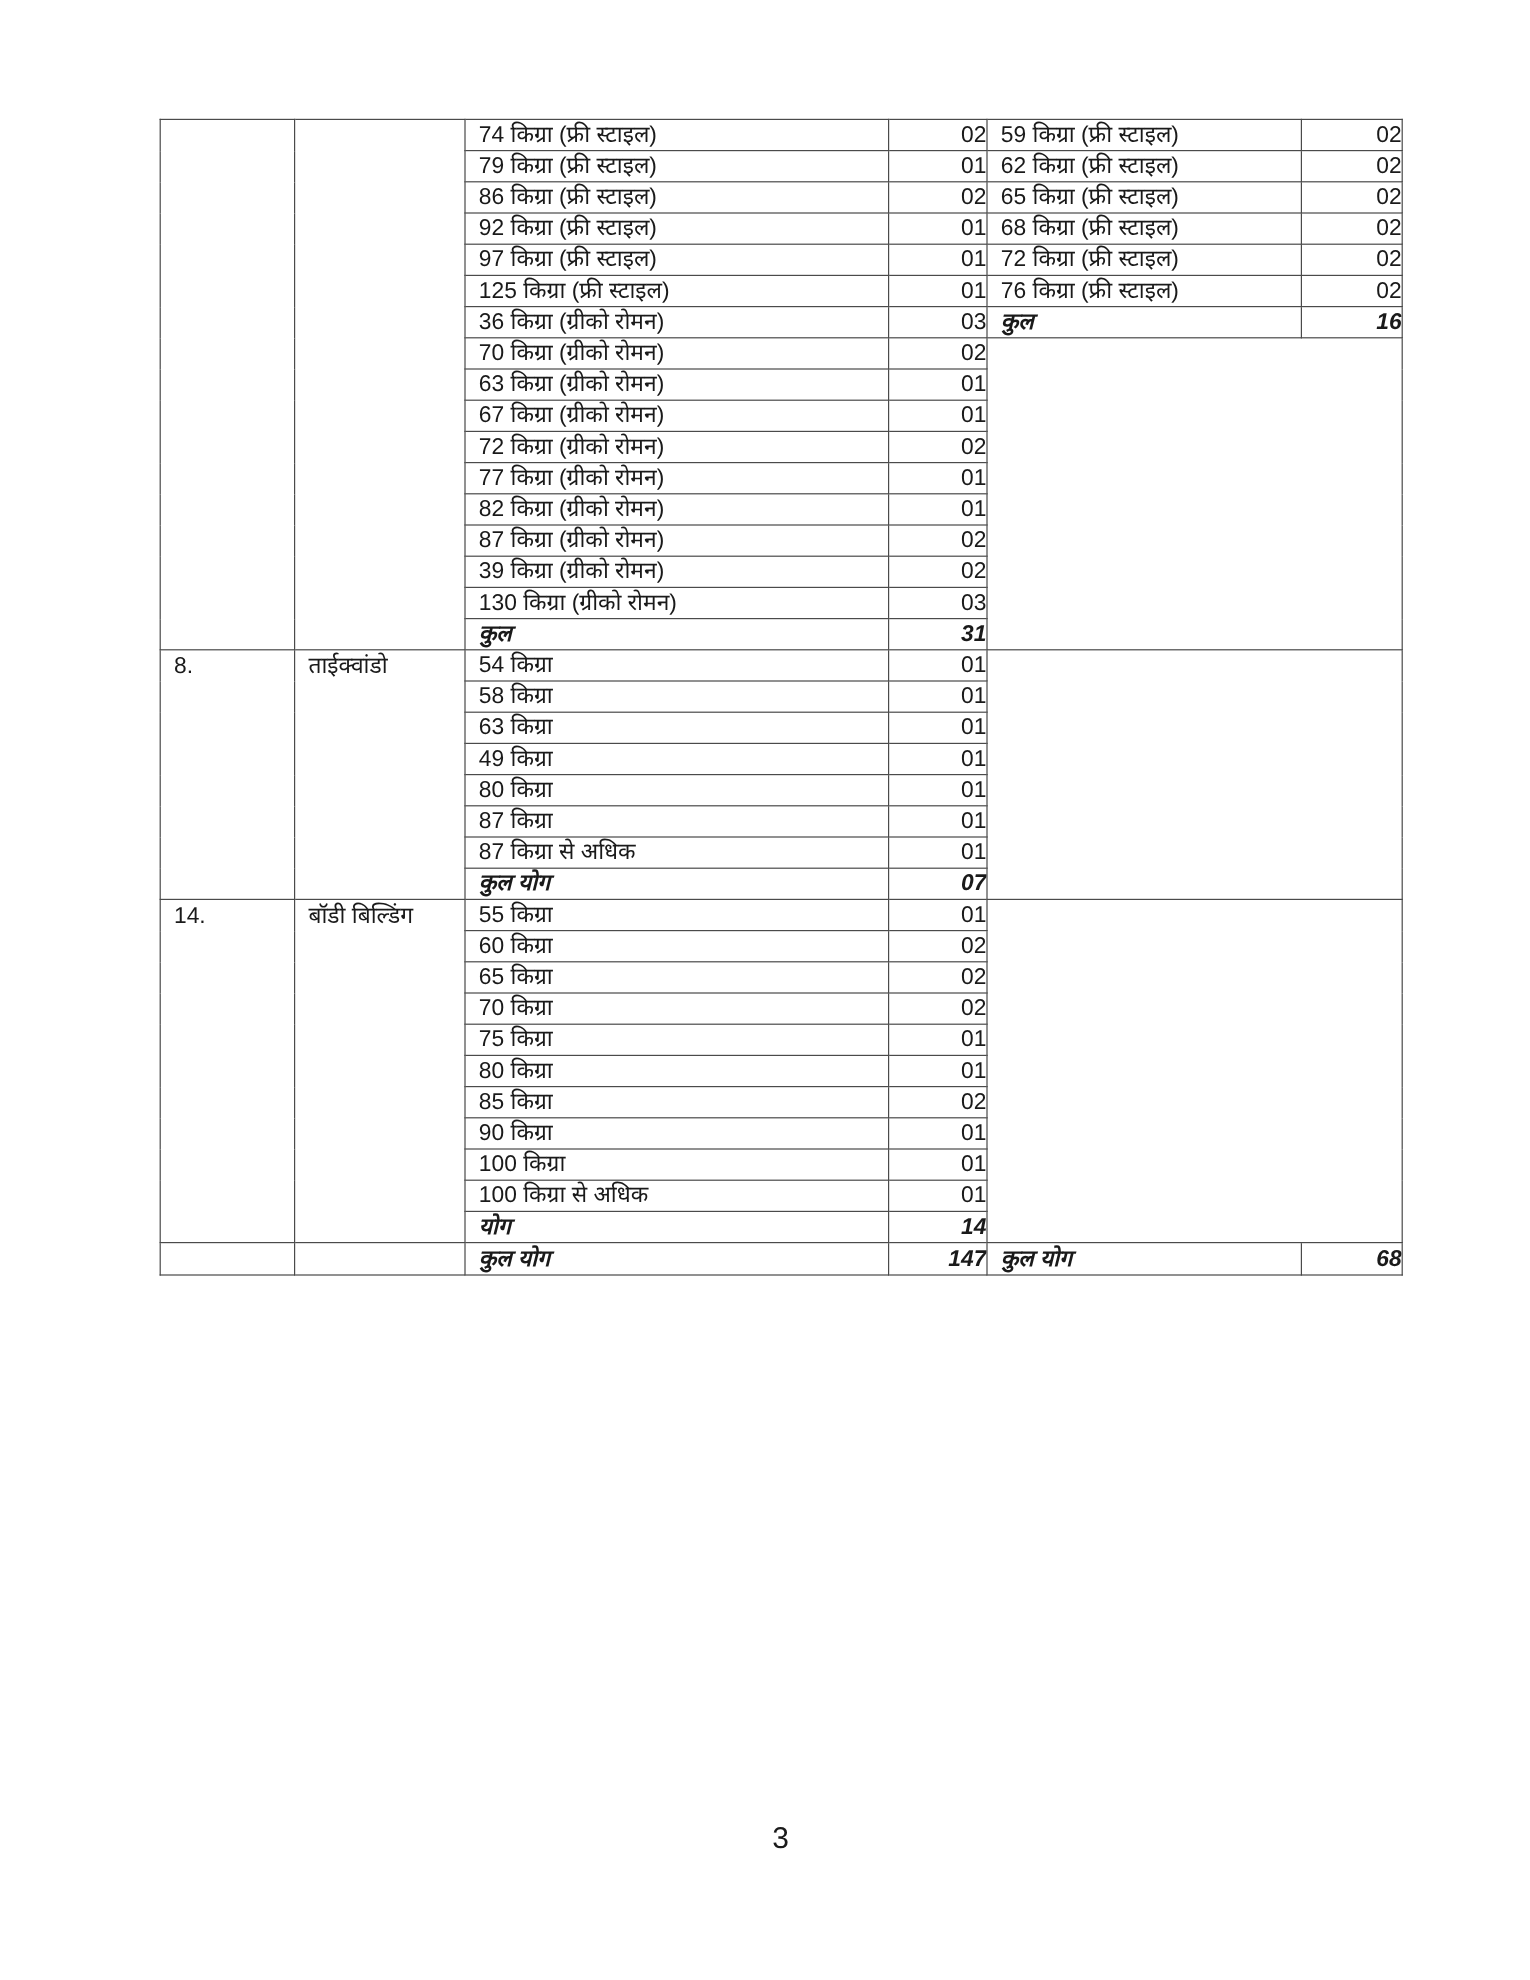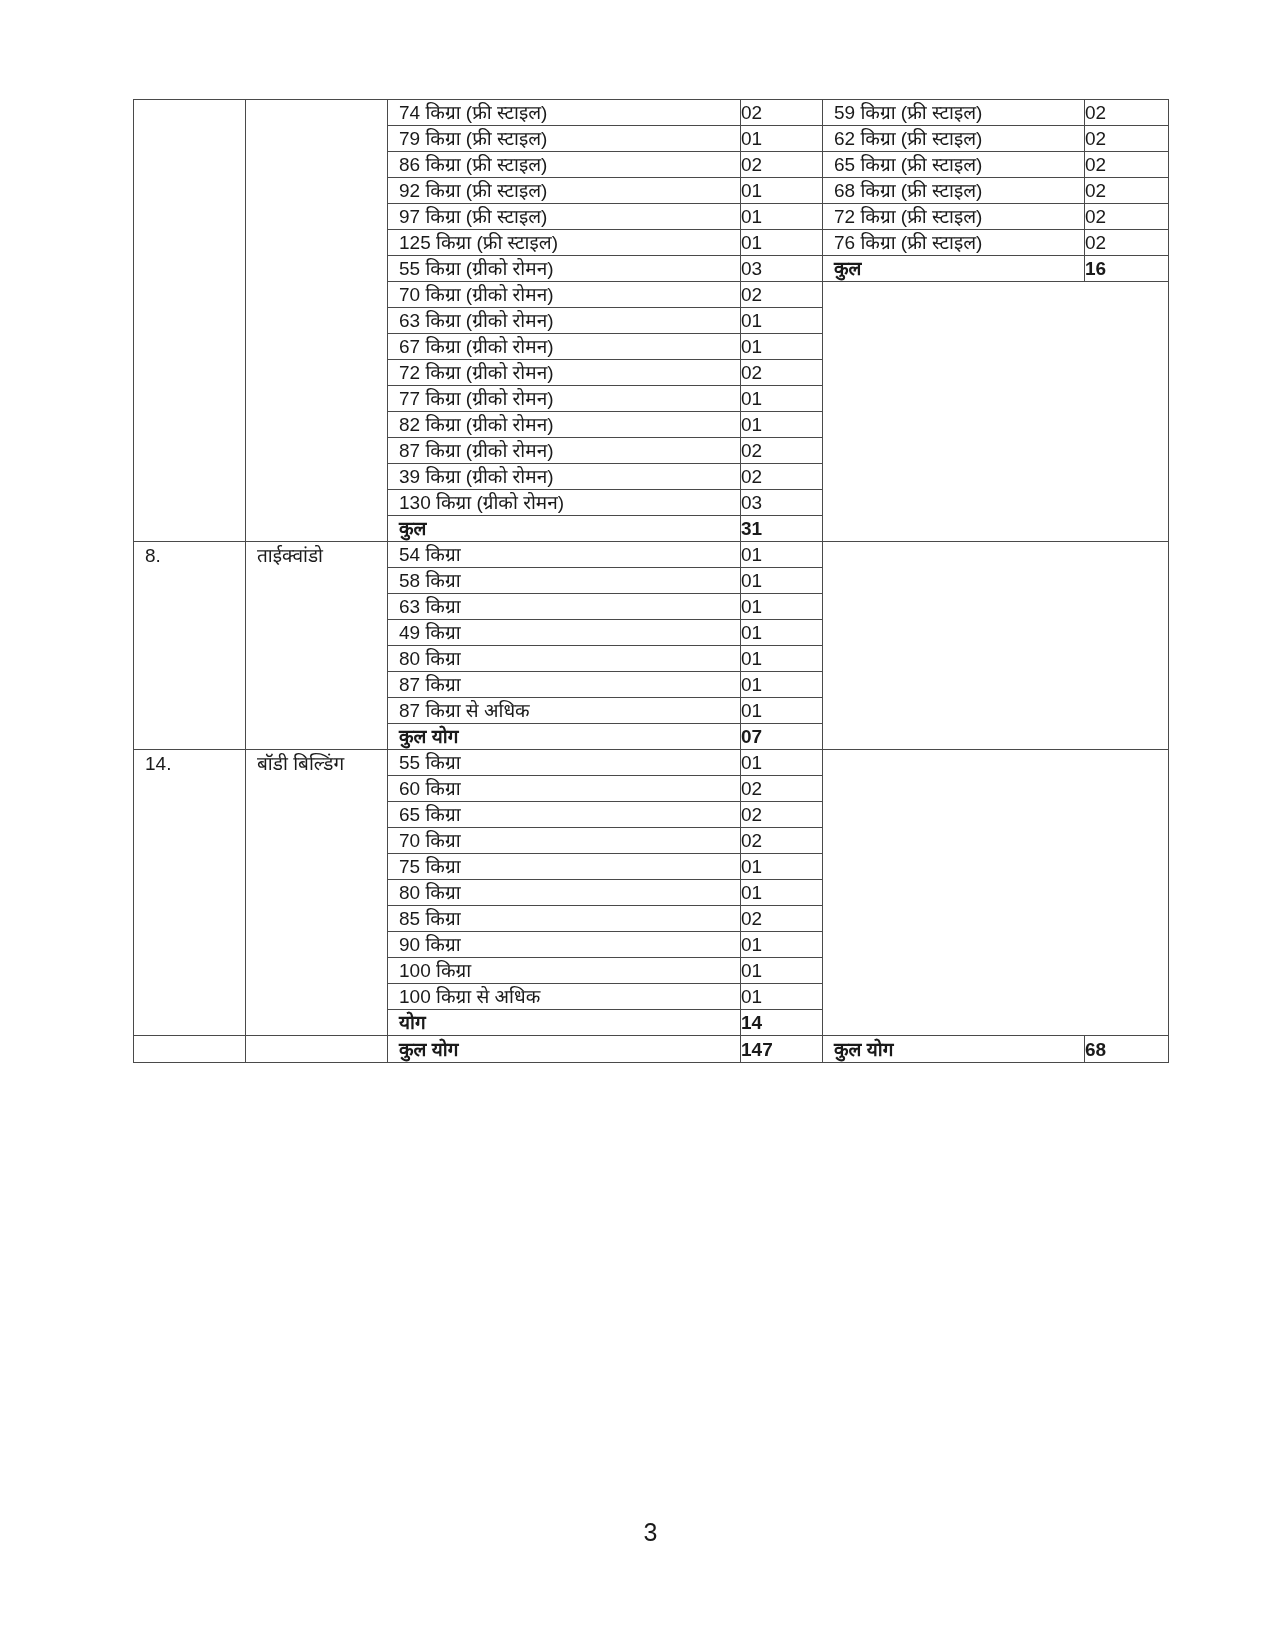--- a/index.html
+++ b/index.html
@@ -28,30 +28,31 @@
     height: 25px;
     font-size: 19px;
     line-height: 25px;
     color: #1a1a1a;
     padding: 0 4px 0 11px;
     white-space: nowrap;
     overflow: hidden;
     vertical-align: middle;
   }
   table.doc-table td.count-cell {
-    text-align: left;
+    text-align: right;
     padding: 0;
   }
   table.doc-table td.serial-cell,
   table.doc-table td.sport-cell {
     vertical-align: top;
     padding-top: 1px;
   }
   table.doc-table td.total {
     font-weight: bold;
+    font-style: italic;
   }
   table.doc-table td.merged-empty-cell {
     background: #ffffff;
   }
   .page-number {
     position: absolute;
     left: 133px;
     width: 1035px;
     top: 1518px;
     text-align: center;
@@ -105,21 +106,21 @@
           <td>72 किग्रा (फ्री स्टाइल)</td>
           <td class="count-cell">02</td>
         </tr>
         <tr>
           <td>125 किग्रा (फ्री स्टाइल)</td>
           <td class="count-cell">01</td>
           <td>76 किग्रा (फ्री स्टाइल)</td>
           <td class="count-cell">02</td>
         </tr>
         <tr>
-          <td>55 किग्रा (ग्रीको रोमन)</td>
+          <td>36 किग्रा (ग्रीको रोमन)</td>
           <td class="count-cell">03</td>
           <td class="total">कुल</td>
           <td class="count-cell total">16</td>
         </tr>
         <tr>
           <td>70 किग्रा (ग्रीको रोमन)</td>
           <td class="count-cell">02</td>
           <td class="merged-empty-cell" colspan="2" rowspan="10"></td>
         </tr>
         <tr>

